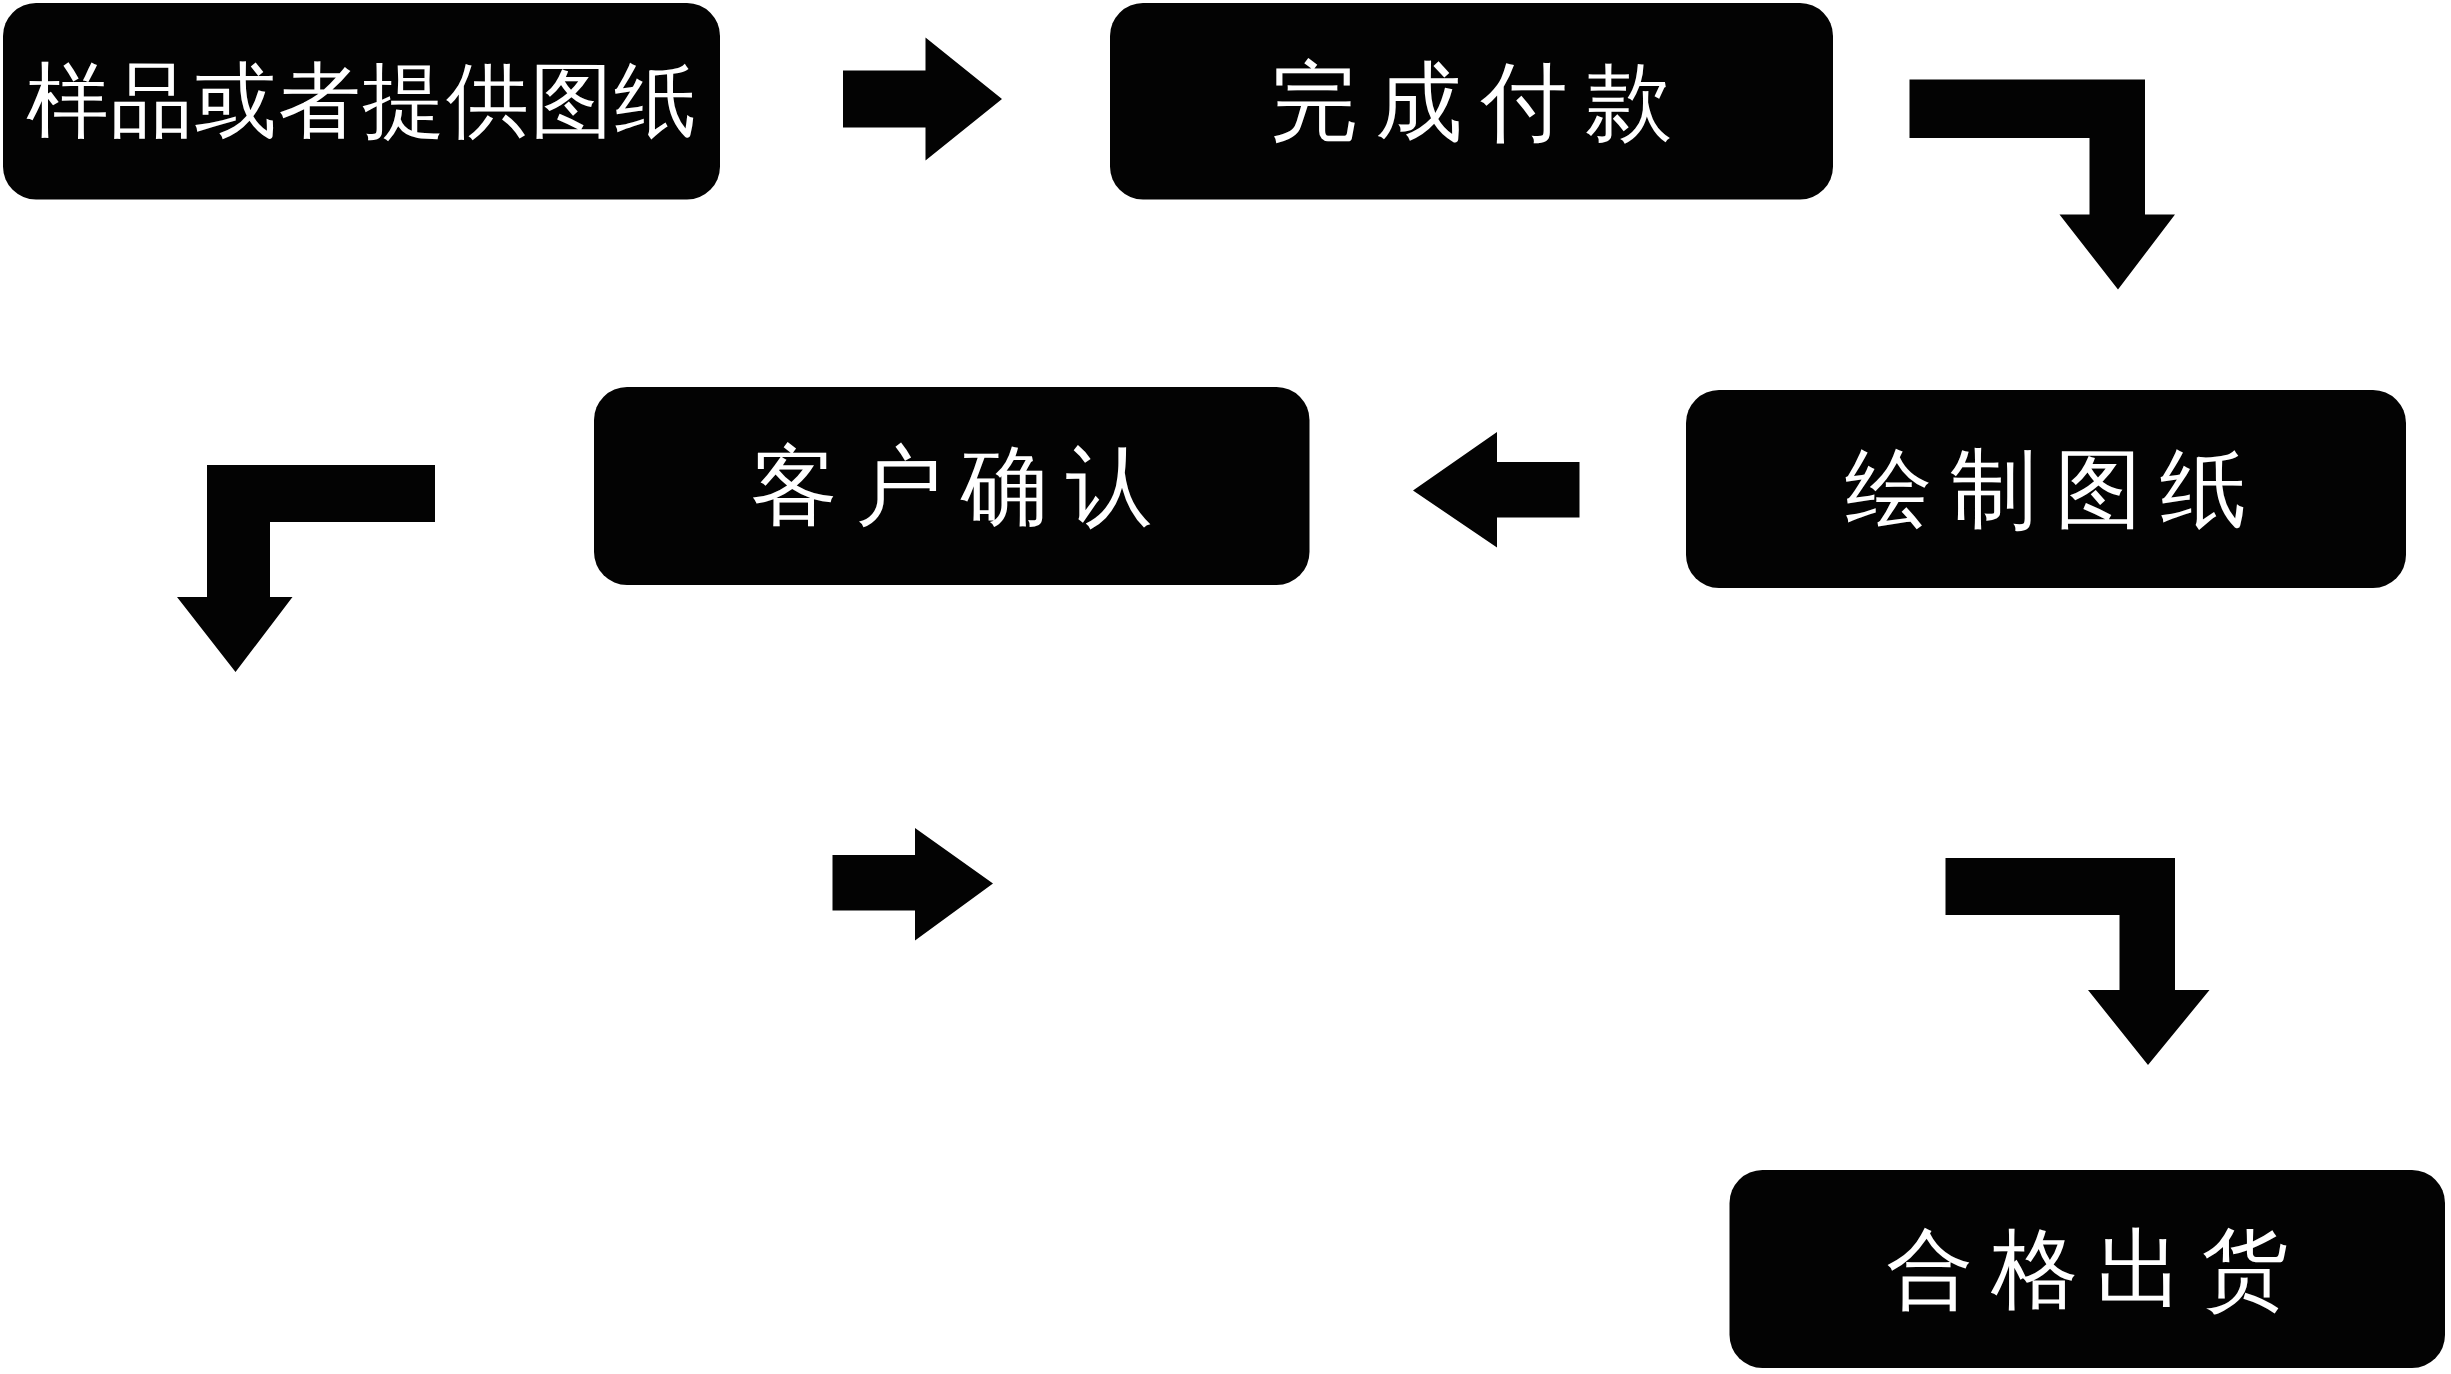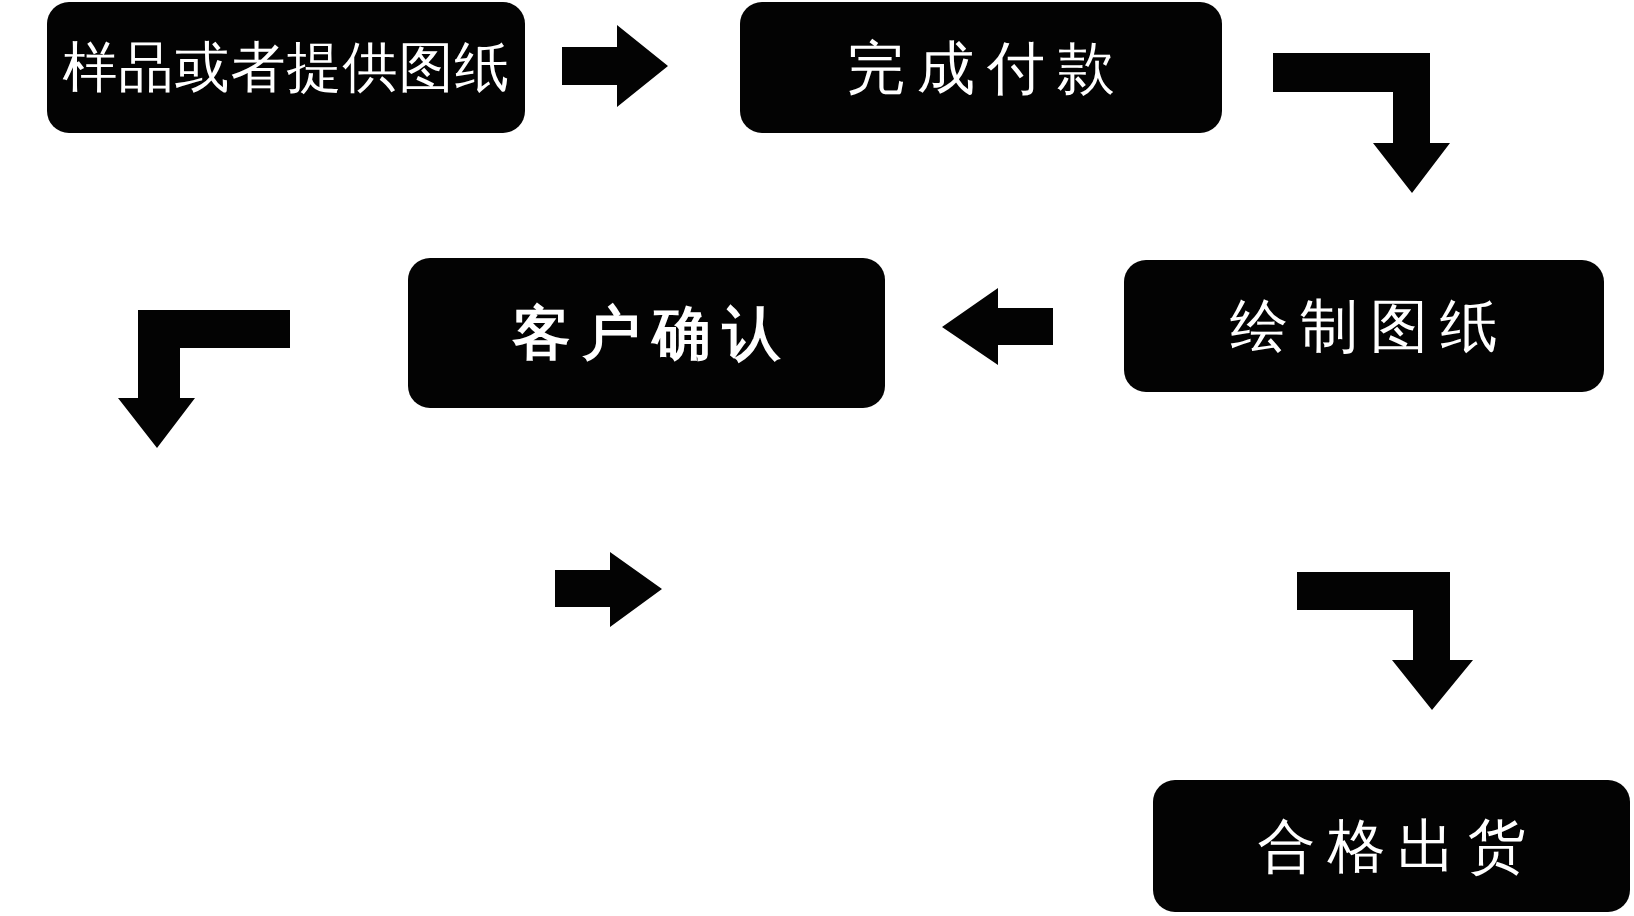--- a/index.html
+++ b/index.html
@@ -39,25 +39,24 @@
     font-size: 58px;
     letter-spacing: 12px;
     text-indent: 12px; 
     white-space: nowrap;
     line-height: 1;
   }
   .node.tight {
     font-size: 55px;
     letter-spacing: 1px;
     text-indent: 1px;
-    margin-left: 45px;
   }
   #node-sample      { left: 2px;    top: 2px;   width: 478px; height: 131px; }
   #node-payment     { left: 740px;  top: 2px;   width: 482px; height: 131px; }
-  #node-confirm     { left: 408px;  top: 258px; width: 477px; height: 150px; font-weight: bold; }
+  #node-confirm     { left: 396px;  top: 258px; width: 477px; height: 132px; }
   #node-draw        { left: 1124px; top: 260px; width: 480px; height: 132px; }
   #node-production  { left: 2px;    top: 523px; width: 480px; height: 135px; }
   #node-inspection  { left: 719px;  top: 520px; width: 478px; height: 133px; }
   #node-shipment    { left: 1153px; top: 780px; width: 477px; height: 132px; }
 </style>
 </head>
 <body>
 
 <div class="canvas">
 

